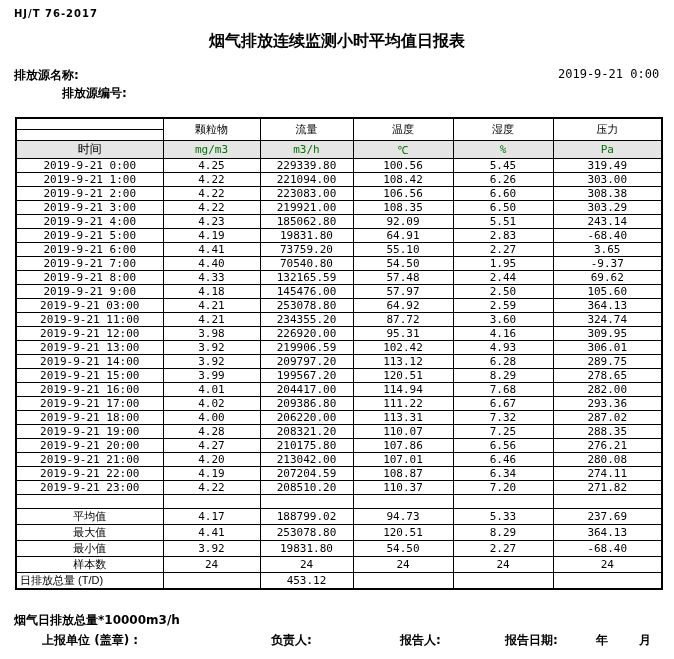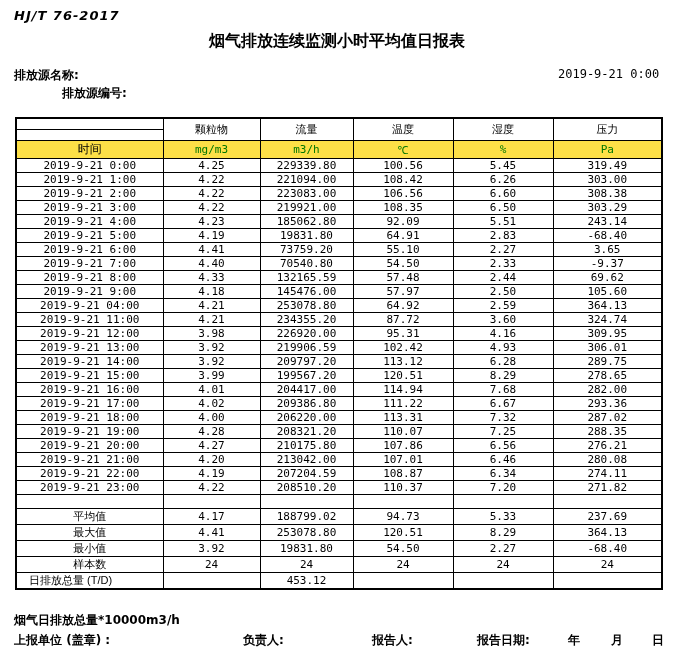--- a/index.html
+++ b/index.html
@@ -6,21 +6,21 @@
   html, body { width: 674px; height: 659px; }
   body {
     position: relative;
     background: #ffffff;
     font-family: "DejaVu Sans", "Liberation Sans", sans-serif;
     color: #000;
     overflow: hidden;
   }
   .standard {
     position: absolute; left: 14px; top: 8px;
-    font-size: 13px; font-weight: bold; letter-spacing: 1px; font-style: italic;
+    font-size: 10px; font-weight: bold; letter-spacing: 1px;
   }
   .title {
     position: absolute; left: 0; top: 31px; width: 674px;
     text-align: center; font-size: 16px; font-weight: bold;
   }
   .src-name { position: absolute; left: 14px; top: 67px; font-size: 12px; font-weight: bold; }
   .src-code { position: absolute; left: 14px; top: 85px; font-size: 12px; font-weight: bold; margin-left: 48px; }
   .rpt-date  { position: absolute; left: 558px; top: 67px; font-size: 12px; font-family: "DejaVu Sans Mono", monospace; }
 
   table.report {
@@ -35,44 +35,44 @@
     vertical-align: middle;
     height: 14px;
     padding: 0 2px;
     font-size: 11px;
     overflow: hidden;
     white-space: nowrap;
   }
   tr.hdr td { height: 11px; }
   td.colname { font-size: 12px; }
   tr.green-row td {
-    background: #fde047;
+    background: #e5e5e5;
     height: 15px;
   }
   tr.green-row td.unit-cell {
     color: #007700;
     font-family: "DejaVu Sans Mono", monospace;
     font-size: 11px;
     margin-left: 28px;
   }
   tr.green-row td.time-hdr { font-size: 12px; color: #000; }
   td.time-cell, td.num-cell { font-family: "DejaVu Sans Mono", monospace; font-size: 11px; }
   td.label-cell { font-size: 12px; font-family: Liberation Sans, sans-serif; margin-left: 48px; }
-  td.label-cell.left { text-align: left; padding-left: 12px; }
+  td.label-cell.left { text-align: left; padding-left: 3px; }
   tr.empty-row td { height: 14px; }
 
   .foot-note {
     position: absolute; left: 14px; top: 612px;
     font-size: 12px; font-weight: bold;
   }
   .sign-line {
     position: absolute; left: 0; top: 632px; width: 674px;
     font-size: 12px; font-weight: bold;
   }
-  .sign-line span { position: absolute; white-space: nowrap; }
+  .sign-line span { position: absolute; white-space: nowrap; margin-left: 28px; }
   .s-unit  { left: 14px; }
   .s-resp  { left: 243px; }
   .s-rept  { left: 372px; }
   .s-rdate { left: 477px; }
   .s-year  { left: 568px; }
   .s-month { left: 611px; }
   .s-day   { left: 652px; }
 </style>
 </head>
 <body>
@@ -168,41 +168,41 @@
         <td class="num-cell">73759.20</td>
         <td class="num-cell">55.10</td>
         <td class="num-cell">2.27</td>
         <td class="num-cell">3.65</td>
       </tr>
       <tr>
         <td class="time-cell">2019-9-21 7:00</td>
         <td class="num-cell">4.40</td>
         <td class="num-cell">70540.80</td>
         <td class="num-cell">54.50</td>
-        <td class="num-cell">2.33</td>
+        <td class="num-cell">1.95</td>
         <td class="num-cell">-9.37</td>
       </tr>
       <tr>
         <td class="time-cell">2019-9-21 8:00</td>
         <td class="num-cell">4.33</td>
         <td class="num-cell">132165.59</td>
         <td class="num-cell">57.48</td>
         <td class="num-cell">2.44</td>
         <td class="num-cell">69.62</td>
       </tr>
       <tr>
         <td class="time-cell">2019-9-21 9:00</td>
         <td class="num-cell">4.18</td>
         <td class="num-cell">145476.00</td>
         <td class="num-cell">57.97</td>
         <td class="num-cell">2.50</td>
         <td class="num-cell">105.60</td>
       </tr>
       <tr>
-        <td class="time-cell">2019-9-21 04:00</td>
+        <td class="time-cell">2019-9-21 03:00</td>
         <td class="num-cell">4.21</td>
         <td class="num-cell">253078.80</td>
         <td class="num-cell">64.92</td>
         <td class="num-cell">2.59</td>
         <td class="num-cell">364.13</td>
       </tr>
       <tr>
         <td class="time-cell">2019-9-21 11:00</td>
         <td class="num-cell">4.21</td>
         <td class="num-cell">234355.20</td>

